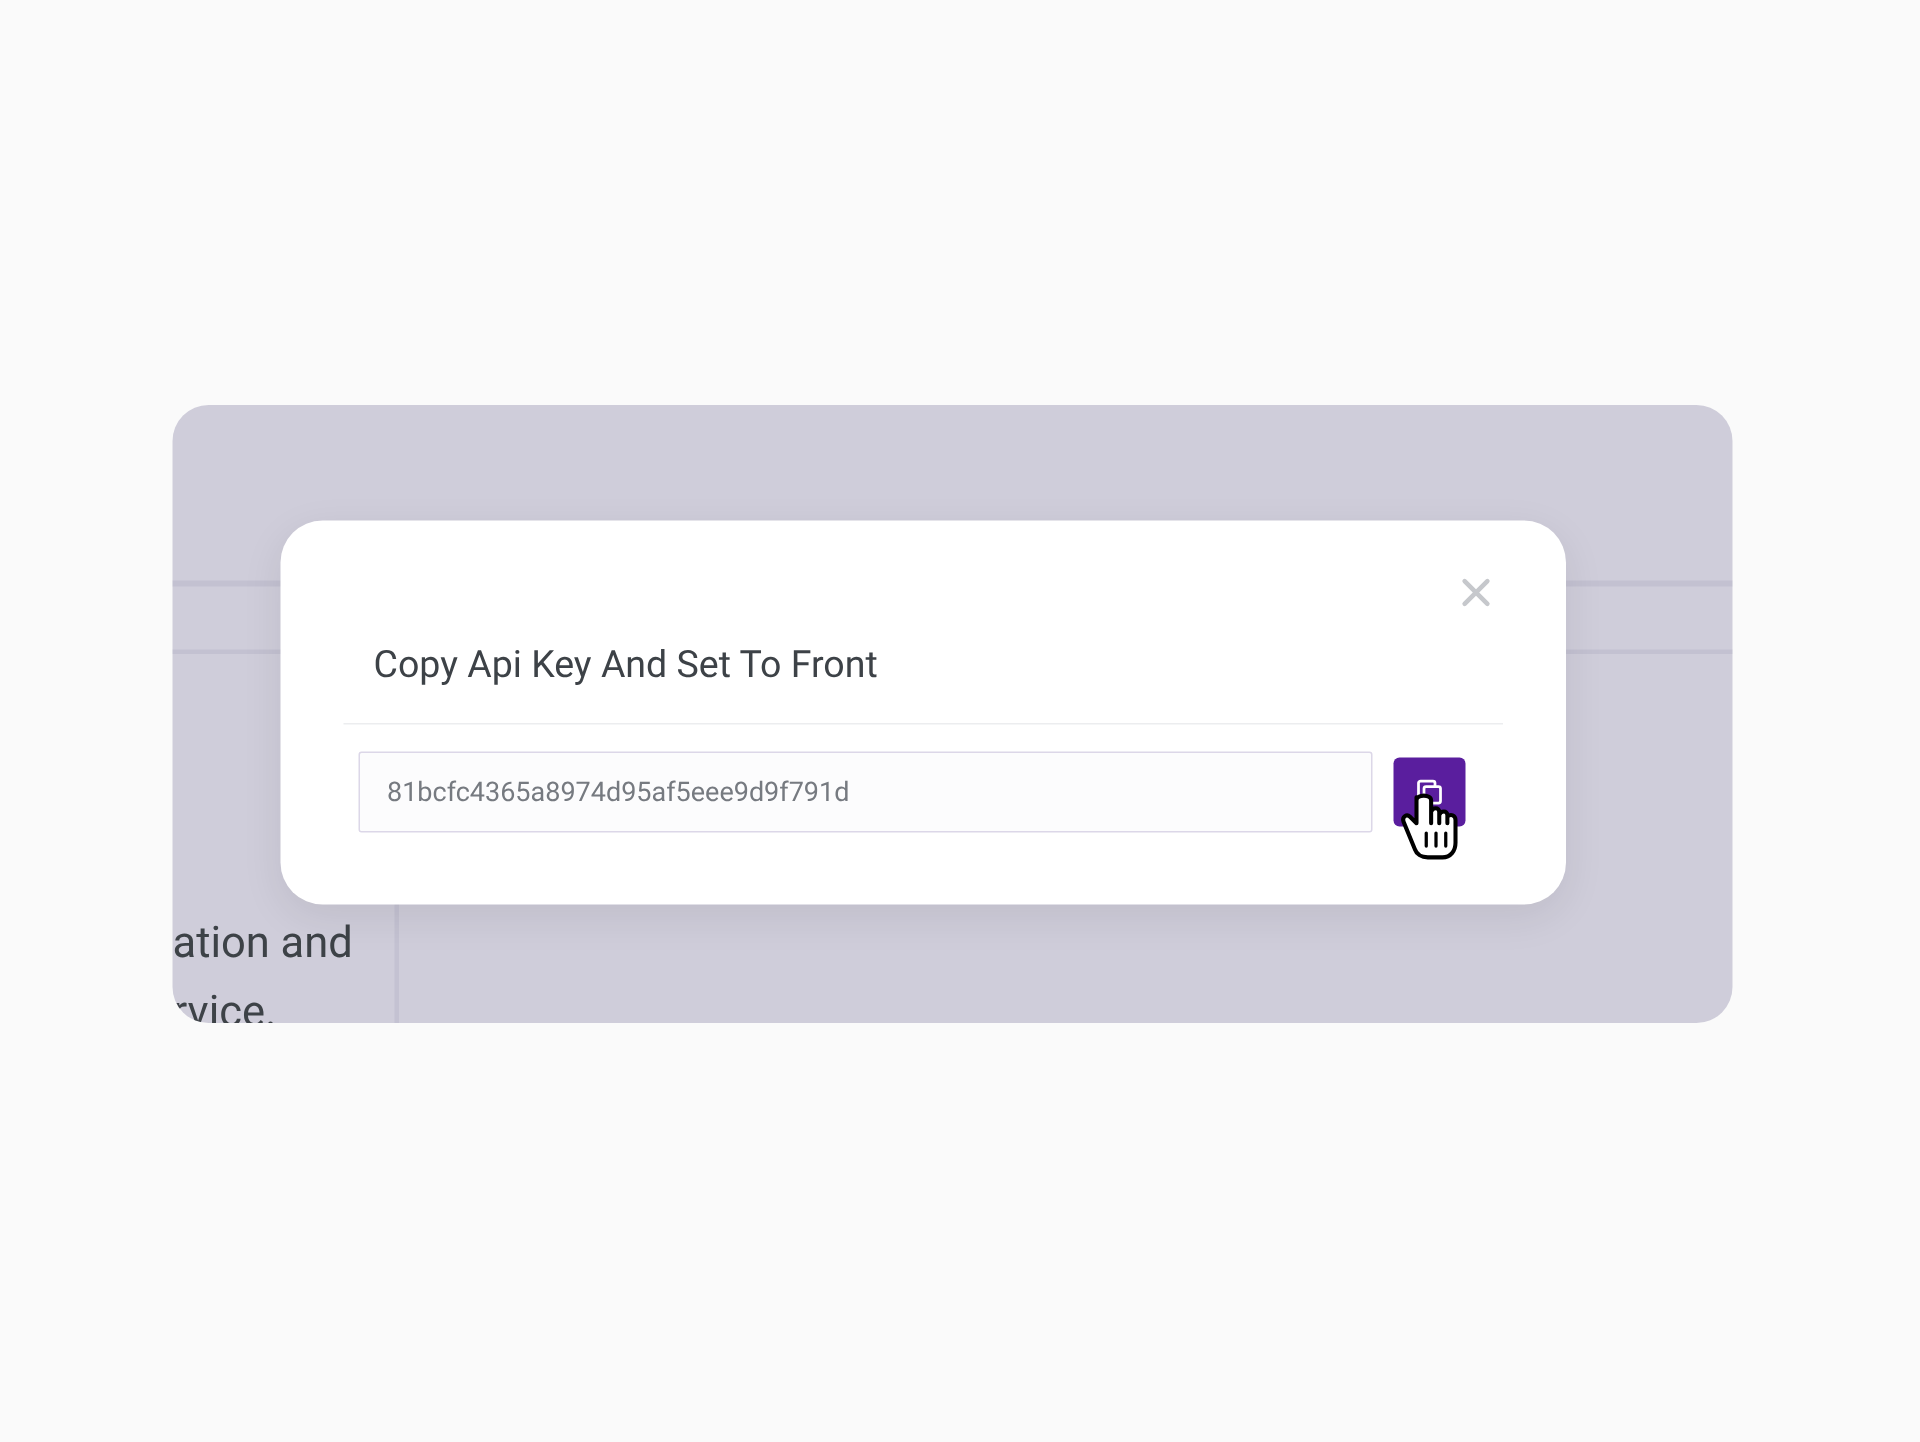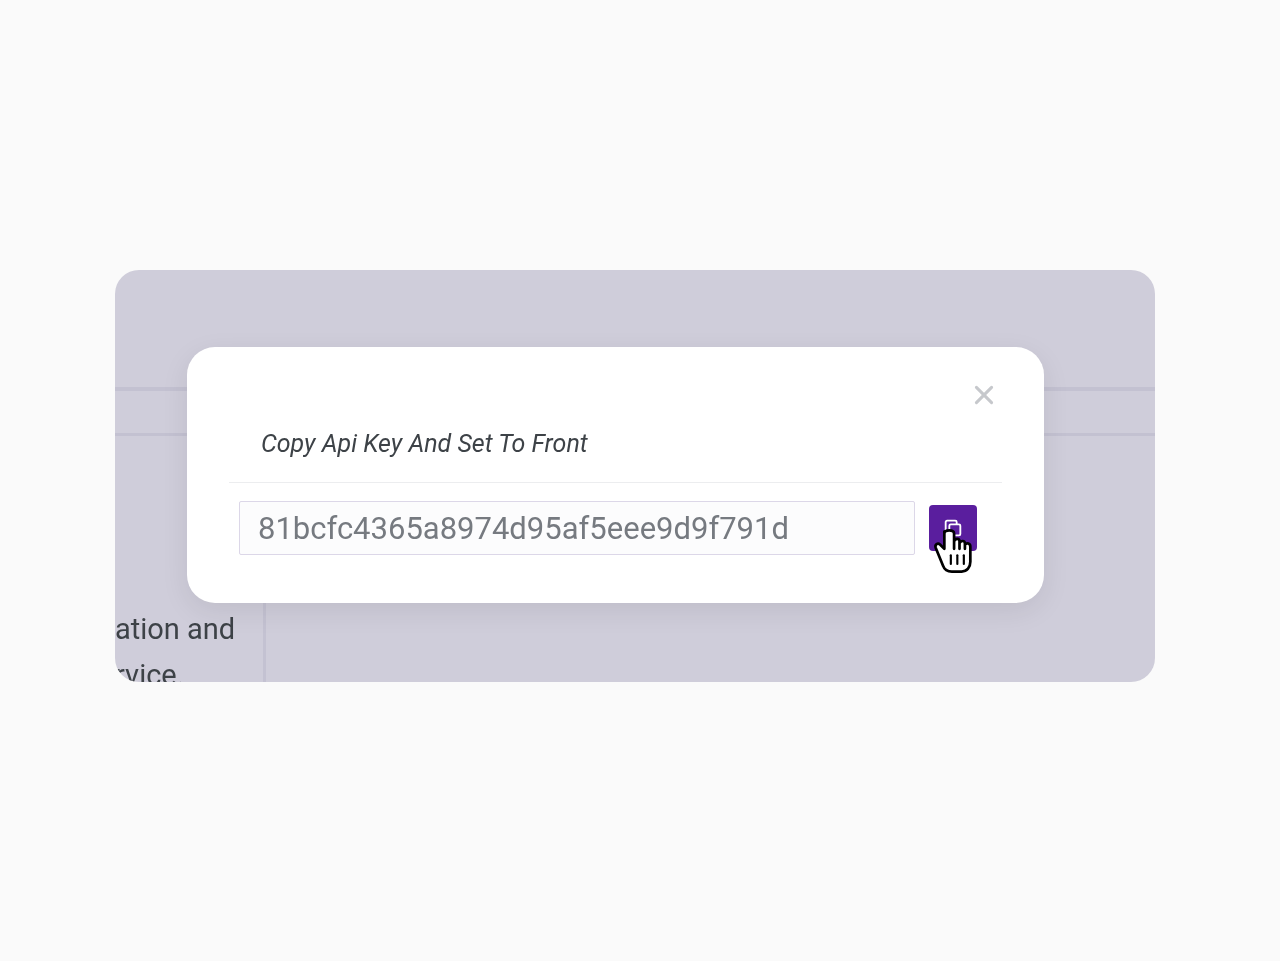--- a/index.html
+++ b/index.html
@@ -89,25 +89,24 @@
       color: #c6c8cc;
     }
     
     .modal-close svg {
       width: 26px;
       height: 26px;
     }
     
     .modal-title {
       margin-top: 52px;
-      margin-left: 32px;
+      margin-left: 20px;
       font-size: 25px;
       color: #3d4247;
       font-weight: 400;
-      font-style: italic;
     }
     
     .modal-hr {
       margin-top: 24px;
       height: 1px;
       background: #ecedef;
       width: 100%;
     }
     
     .input-row {
@@ -118,21 +117,21 @@
       padding-left: 10px;
     }
     
     .api-input {
       flex: 0 0 676px;
       height: 54px;
       border: 1px solid #dcd7e8;
       background: #fcfcfd;
       border-radius: 2px;
       padding: 16px 18px;
-      font-size: 31px;
+      font-size: 18px;
       color: #767a80;
       font-family: inherit;
       outline: none;
     }
     
     .copy-btn {
       width: 48px;
       height: 46px;
       background: #5a1e9e;
       border: none;

